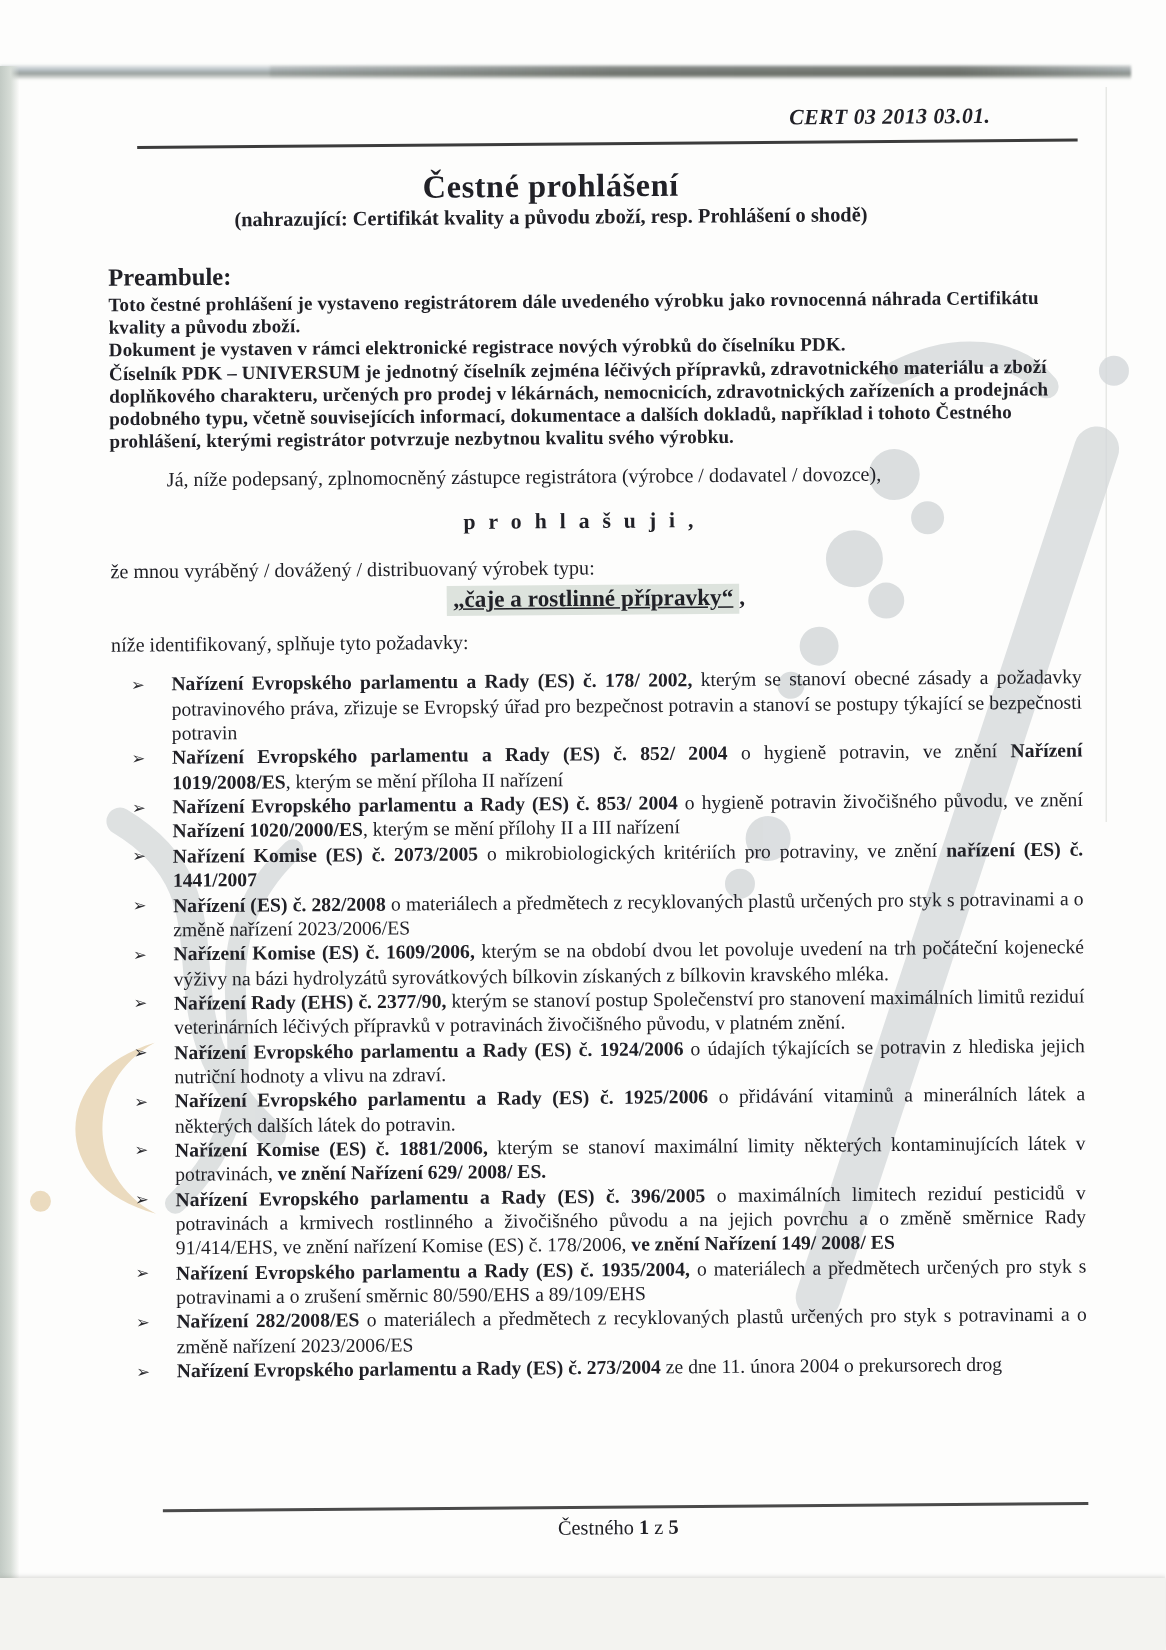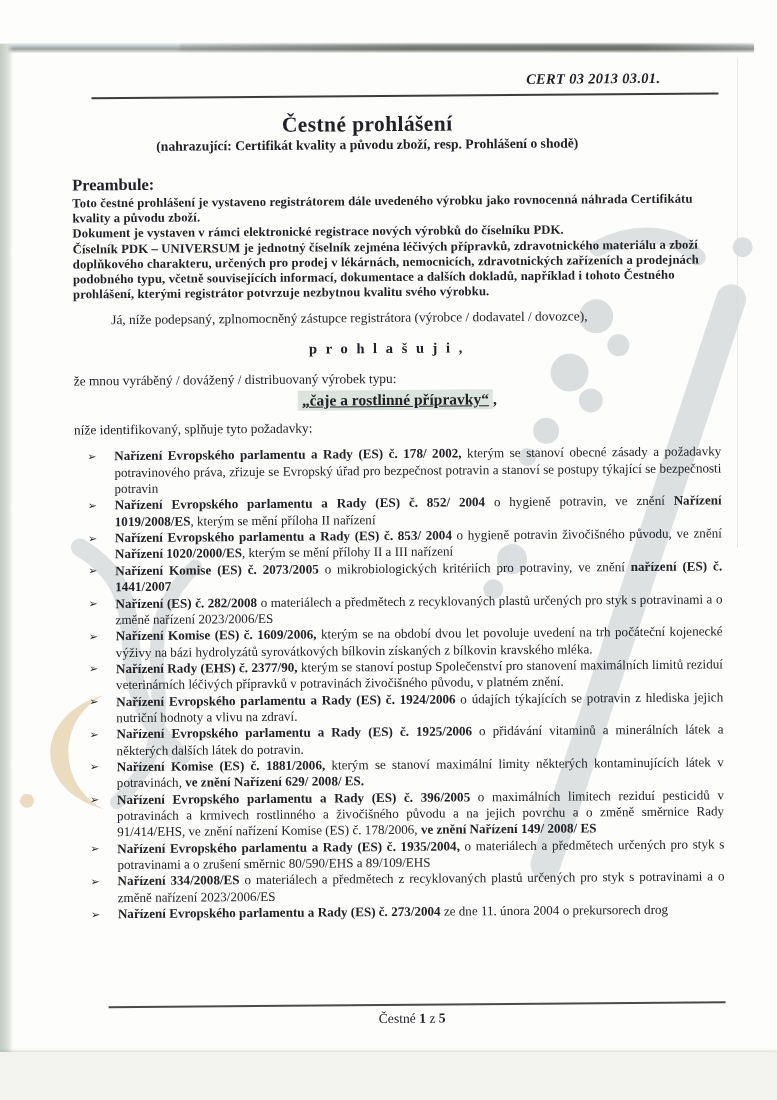--- a/index.html
+++ b/index.html
@@ -165,23 +165,23 @@
         <li class="req-item"><span class="bullet">➢</span><span class="b">Nařízení Evropského parlamentu a Rady (ES) č. 853/ 2004</span><span> o hygieně potravin živočišného původu, ve znění </span><span class="b">Nařízení 1020/2000/ES</span><span>, kterým se mění přílohy II a III nařízení</span></li>
         <li class="req-item"><span class="bullet">➢</span><span class="b">Nařízení Komise (ES) č. 2073/2005</span><span> o mikrobiologických kritériích pro potraviny, ve znění </span><span class="b">nařízení (ES) č. 1441/2007</span></li>
         <li class="req-item"><span class="bullet">➢</span><span class="b">Nařízení (ES) č. 282/2008</span><span> o materiálech a předmětech z recyklovaných plastů určených pro styk s potravinami a o změně nařízení 2023/2006/ES</span></li>
         <li class="req-item"><span class="bullet">➢</span><span class="b">Nařízení Komise (ES) č. 1609/2006,</span><span> kterým se na období dvou let povoluje uvedení na trh počáteční kojenecké výživy na bázi hydrolyzátů syrovátkových bílkovin získaných z bílkovin kravského mléka.</span></li>
         <li class="req-item"><span class="bullet">➢</span><span class="b">Nařízení Rady (EHS) č. 2377/90,</span><span> kterým se stanoví postup Společenství pro stanovení maximálních limitů reziduí veterinárních léčivých přípravků v potravinách živočišného původu, v platném znění.</span></li>
         <li class="req-item"><span class="bullet">➢</span><span class="b">Nařízení Evropského parlamentu a Rady (ES) č. 1924/2006</span><span> o údajích týkajících se potravin z hlediska jejich nutriční hodnoty a vlivu na zdraví.</span></li>
         <li class="req-item"><span class="bullet">➢</span><span class="b">Nařízení Evropského parlamentu a Rady (ES) č. 1925/2006</span><span>  o přidávání vitaminů a minerálních látek a některých dalších látek do potravin.</span></li>
         <li class="req-item"><span class="bullet">➢</span><span class="b">Nařízení Komise (ES) č. 1881/2006,</span><span> kterým se stanoví maximální limity některých kontaminujících látek v potravinách, </span><span class="b">ve znění Nařízení 629/ 2008/ ES.</span></li>
         <li class="req-item"><span class="bullet">➢</span><span class="b">Nařízení Evropského parlamentu a Rady (ES) č. 396/2005</span><span> o maximálních limitech reziduí pesticidů v potravinách a krmivech rostlinného a živočišného původu a na jejich povrchu a o změně směrnice Rady 91/414/EHS, ve znění nařízení Komise (ES) č. 178/2006, </span><span class="b">ve znění Nařízení 149/ 2008/ ES</span></li>
         <li class="req-item"><span class="bullet">➢</span><span class="b">Nařízení Evropského parlamentu a Rady (ES) č. 1935/2004,</span><span> o materiálech a předmětech určených pro styk s potravinami a o zrušení směrnic 80/590/EHS a 89/109/EHS</span></li>
-        <li class="req-item"><span class="bullet">➢</span><span class="b">Nařízení 334/2008/ES</span><span> o materiálech a předmětech z recyklovaných plastů určených pro styk s potravinami a o změně nařízení 2023/2006/ES</span></li>
+        <li class="req-item"><span class="bullet">➢</span><span class="b">Nařízení 282/2008/ES</span><span> o materiálech a předmětech z recyklovaných plastů určených pro styk s potravinami a o změně nařízení 2023/2006/ES</span></li>
         <li class="req-item"><span class="bullet">➢</span><span class="b">Nařízení Evropského parlamentu a Rady (ES) č. 273/2004</span><span> ze dne 11. února 2004 o prekursorech drog</span></li>
       </ul>
 
     <div class="footer">
       <hr class="footer-rule">
-      <div class="page-number"><span>Čestné</span> <span class="b">1</span> <span>z</span> <span class="b">5</span></div>
+      <div class="page-number"><span>Čestného</span> <span class="b">1</span> <span>z</span> <span class="b">5</span></div>
     </div>
 
   </div>
 </div>
 
 </body></html>

